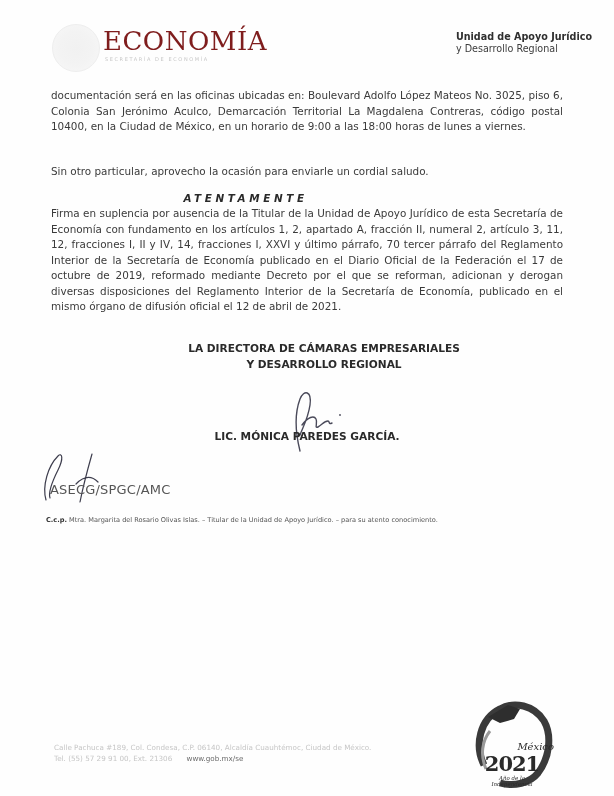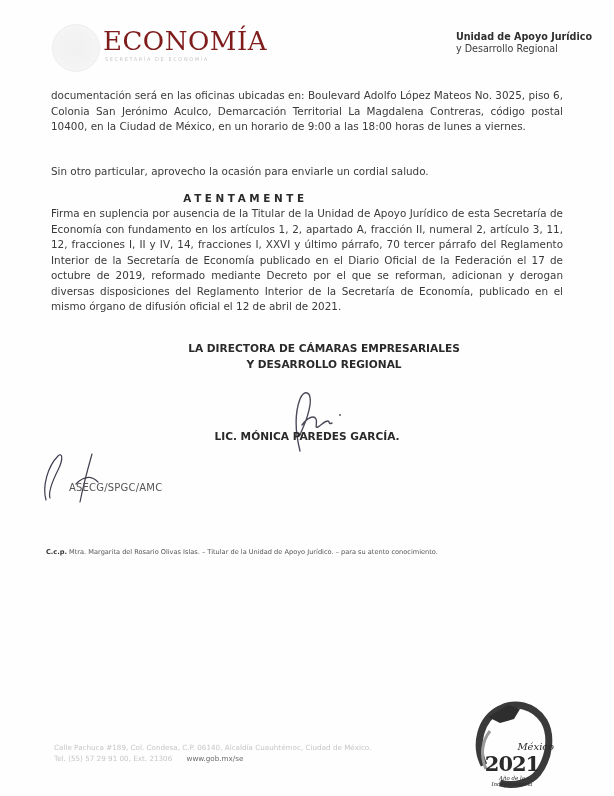--- a/index.html
+++ b/index.html
@@ -77,20 +77,21 @@
     .atentamente {
       position: absolute;
       left: 0;
       width: 491px;
       top: 192px;
       text-align: center;
       font-weight: bold;
       font-size: 10.4px;
       letter-spacing: 3.6px;
       color: #2a2a2a;
+      font-style: italic;
     }
     .para3 { top: 206px; }
 
     .director-title {
       position: absolute;
       left: 17px;
       width: 614px;
       top: 340px;
       text-align: center;
       font-weight: bold;
@@ -119,32 +120,30 @@
       position: absolute;
       left: 36px;
       top: 452px;
       width: 80px;
       height: 52px;
     }
     .initials {
       position: absolute;
       left: 50px;
       top: 482px;
-      font-size: 10px;
+      font-size: 13px;
       color: #555;
       letter-spacing: 0.2px;
-      padding-left: 19px;
     }
     .ccp {
       position: absolute;
       left: 46px;
       top: 516px;
       font-size: 6.6px;
       color: #555;
-      margin-top: 32px;
     }
     .ccp b { color: #333; }
 
     
     .footer-address {
       position: absolute;
       left: 54px;
       top: 742px;
       font-size: 7.2px;
       line-height: 11px;

